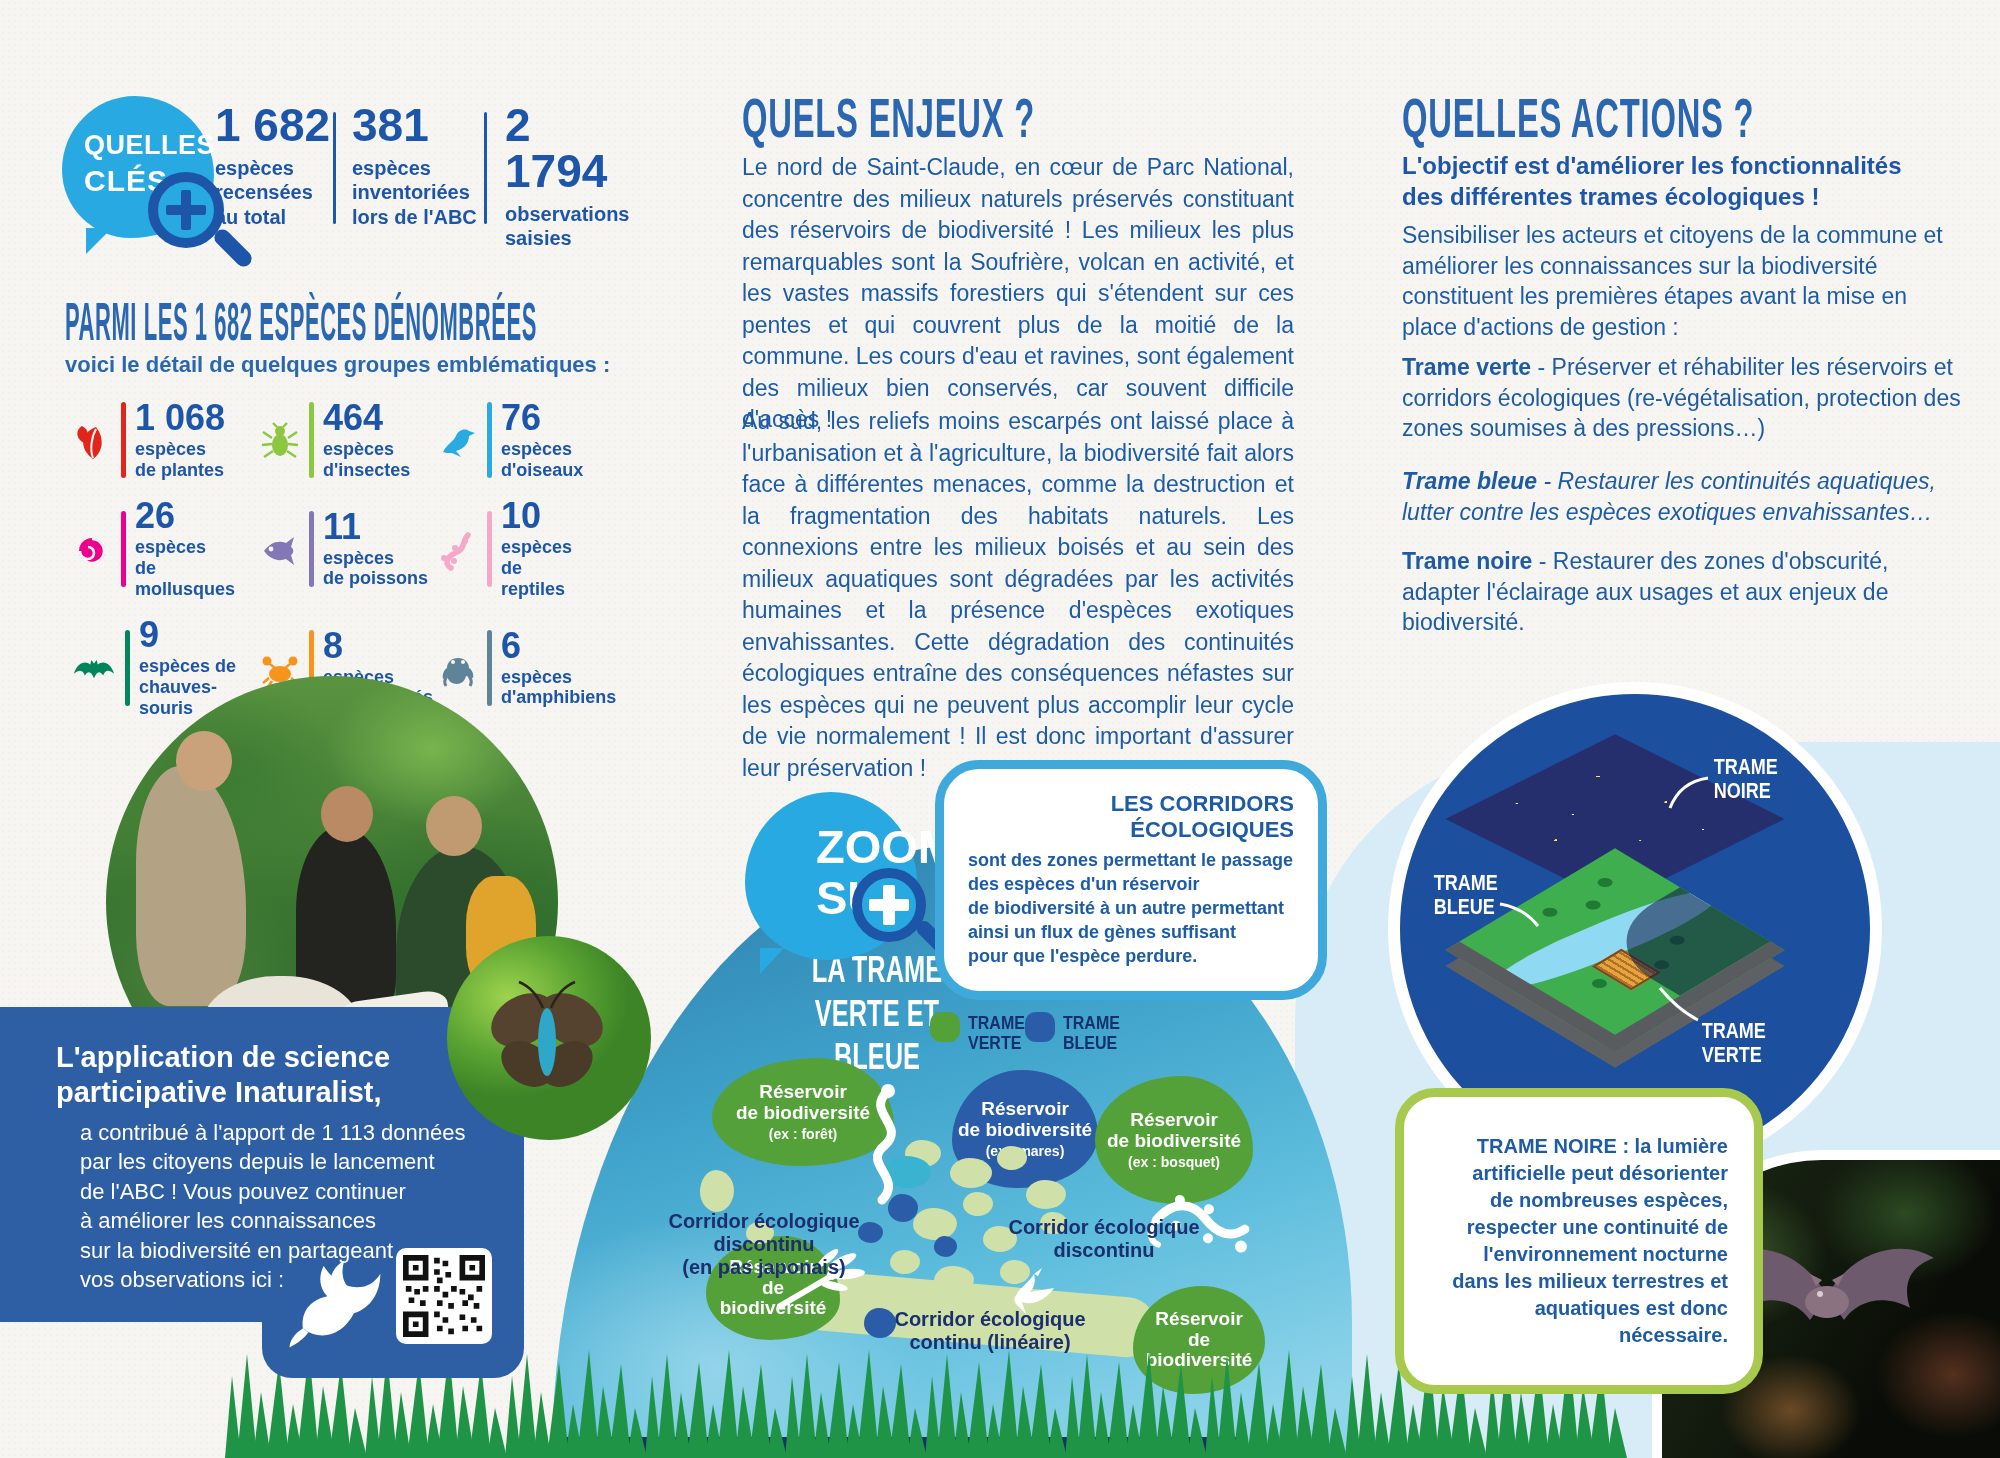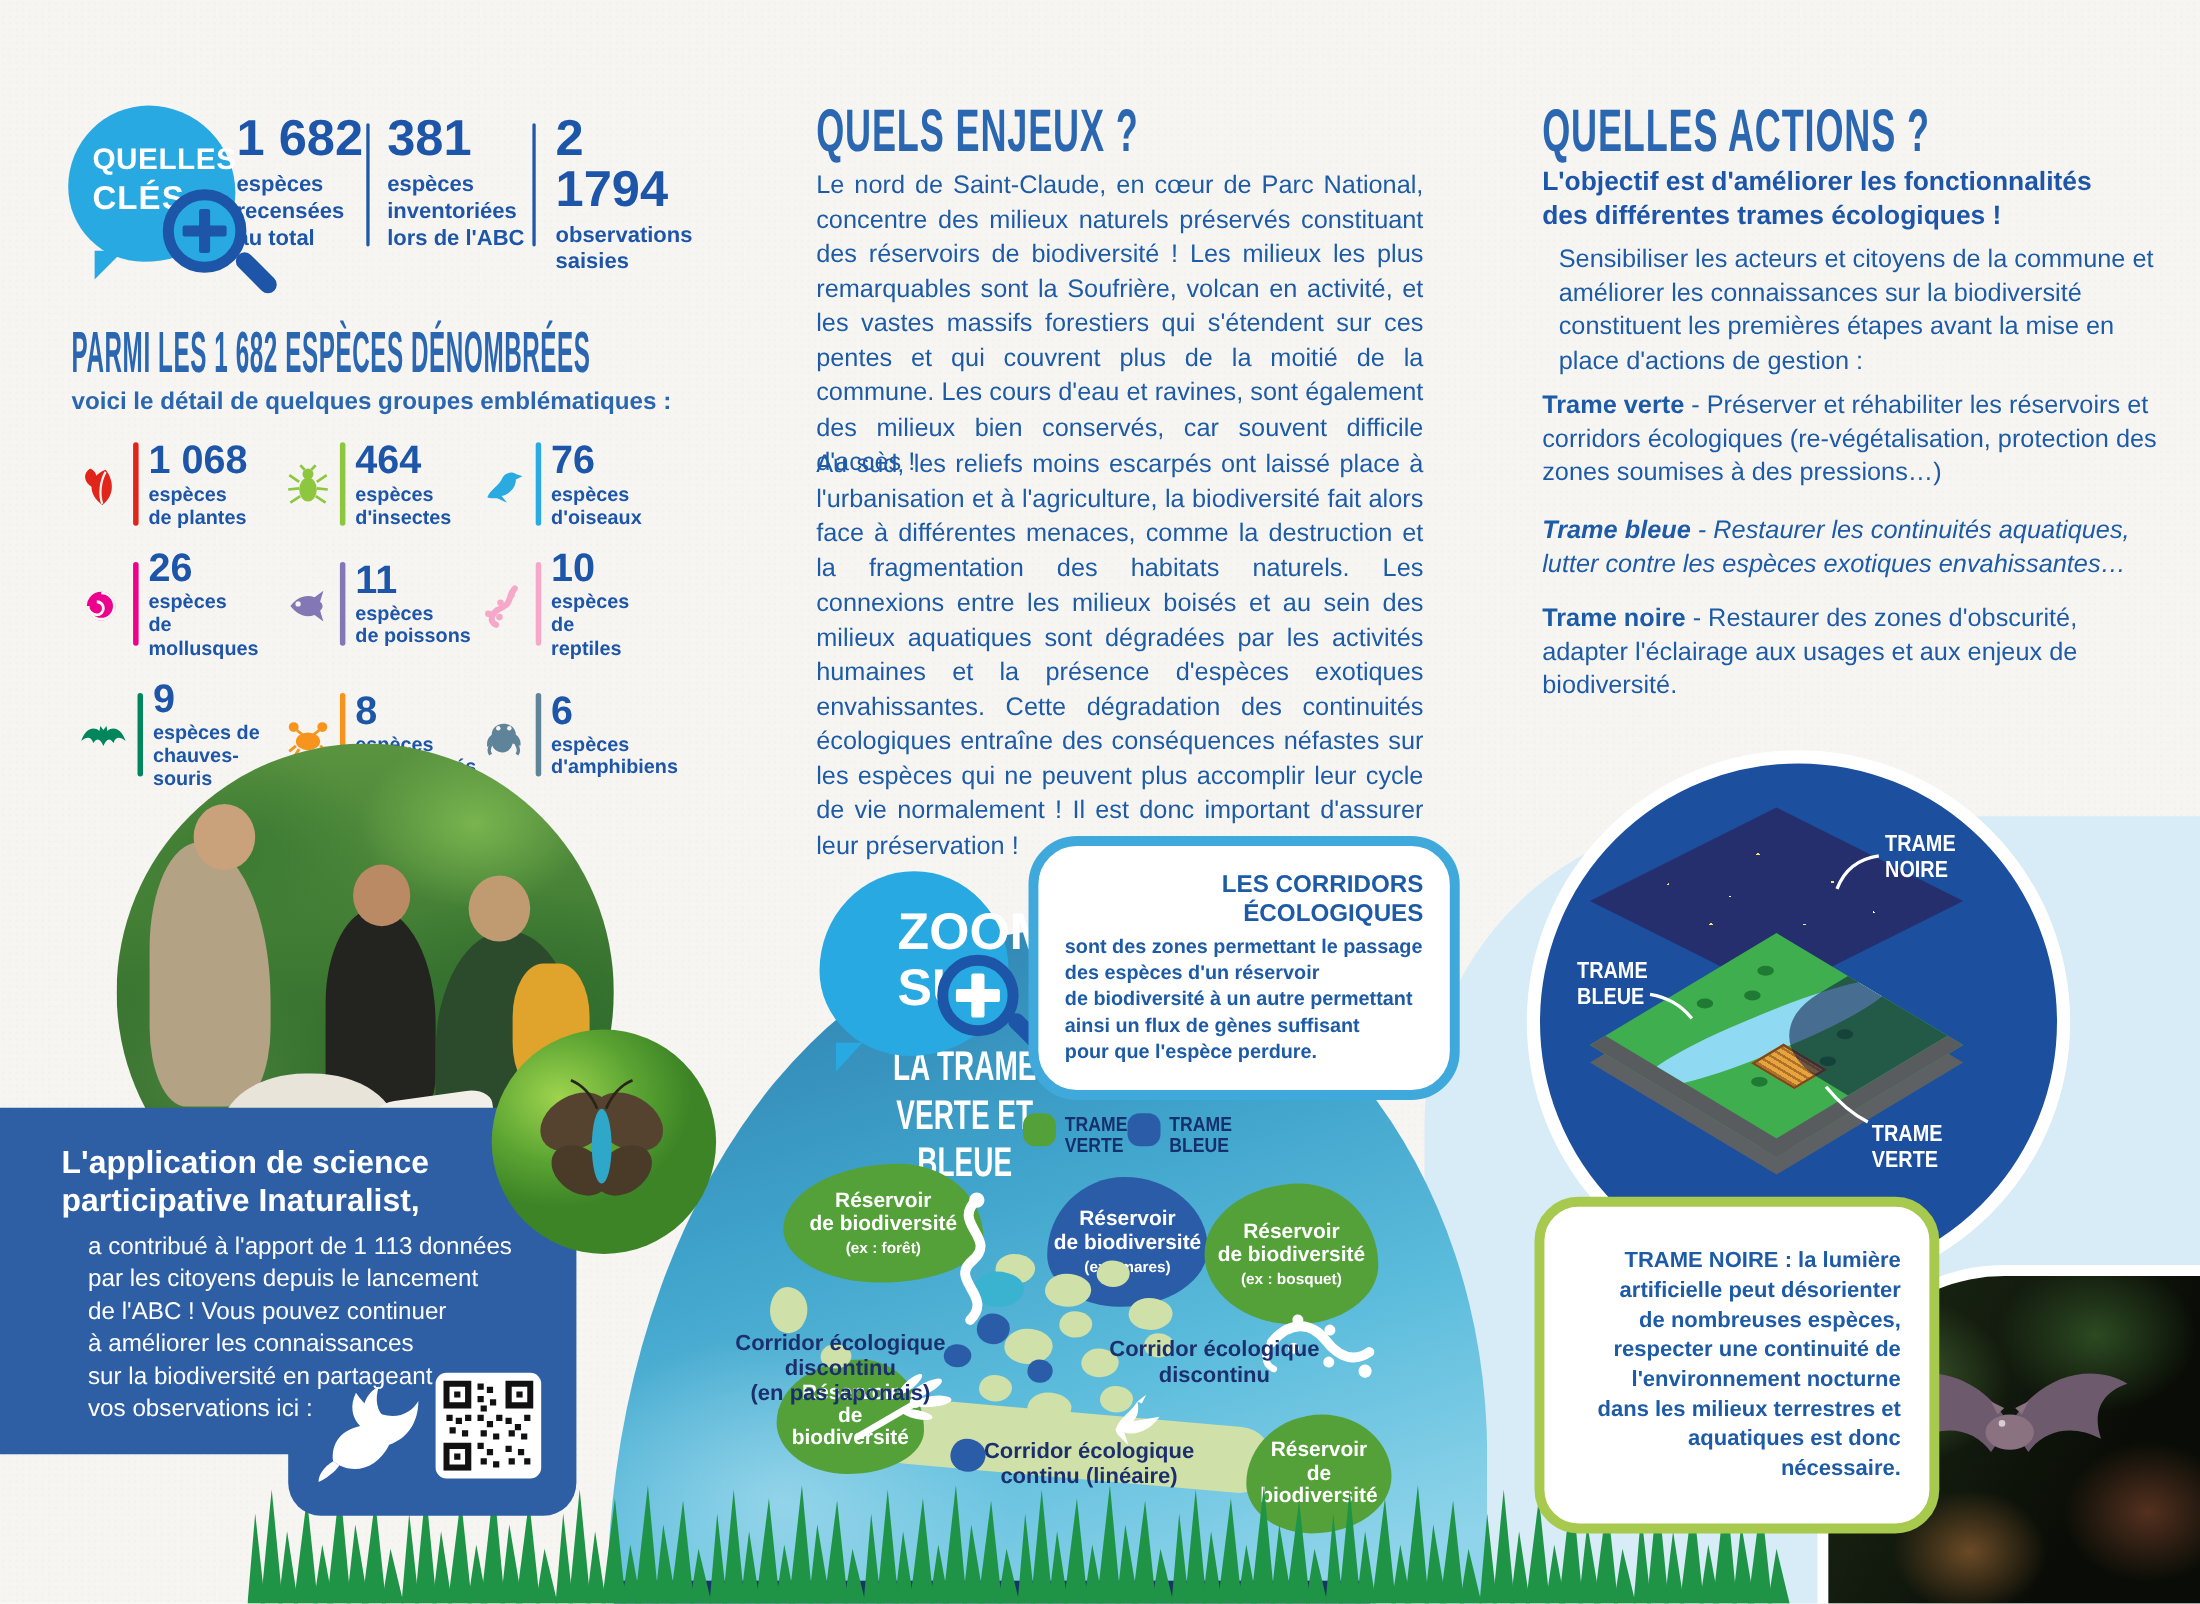--- a/index.html
+++ b/index.html
@@ -521,21 +521,21 @@
     <div class="cb pl">sont des zones permettant le passage
 des espèces d'un réservoir
 de biodiversité à un autre permettant
 ainsi un flux de gènes suffisant
 pour que l'espèce perdure.</div>
   </div>
 
   <div class="abs script" style="left:1402px;top:88px;font-size:42px;transform:scale(.78,1.3);">QUELLES ACTIONS ?</div>
   <div class="abs r-intro-b" style="left:1402px;top:150px;width:570px;">L'objectif est d'améliorer les fonctionnalités
 des différentes trames écologiques !</div>
-  <div class="abs r-text" style="left:1402px;top:220px;width:560px;margin-left:15px;">Sensibiliser les acteurs et citoyens de la commune et améliorer les connaissances sur la biodiversité constituent les premières étapes avant la mise en place d'actions de gestion :</div>
+  <div class="abs r-text" style="left:1402px;top:220px;width:560px;">Sensibiliser les acteurs et citoyens de la commune et améliorer les connaissances sur la biodiversité constituent les premières étapes avant la mise en place d'actions de gestion :</div>
   <div class="abs r-item" style="left:1402px;top:352px;">
     <b>Trame verte</b><span> - Préserver et réhabiliter les réservoirs et corridors écologiques (re-végétalisation, protection des zones soumises à des pressions…)</span>
   </div>
   <div class="abs r-item" style="left:1402px;top:466px;font-style:italic;">
     <b>Trame bleue</b><span> - Restaurer les continuités aquatiques, lutter contre les espèces exotiques envahissantes…</span>
   </div>
   <div class="abs r-item" style="left:1402px;top:546px;">
     <b>Trame noire</b><span> - Restaurer des zones d'obscurité, adapter l'éclairage aux usages et aux enjeux de biodiversité.</span>
   </div>
 

